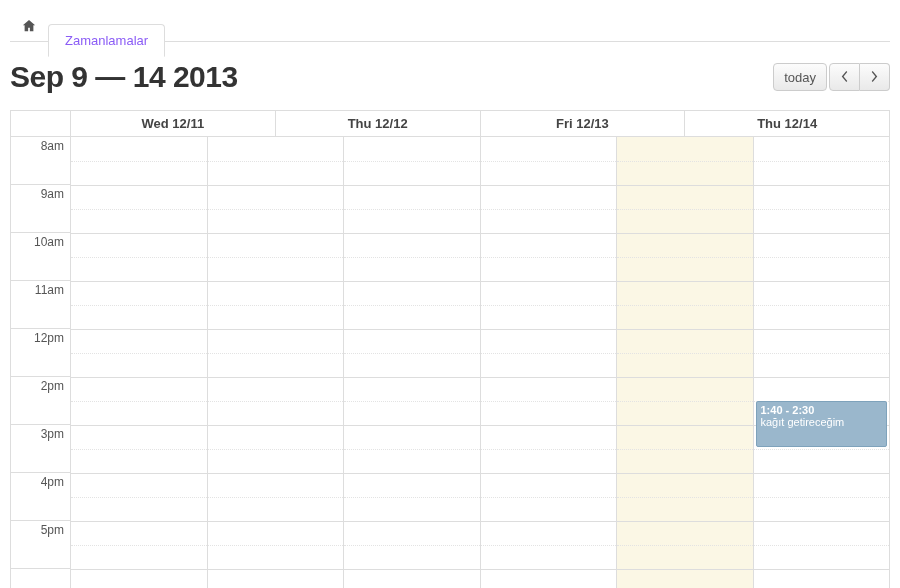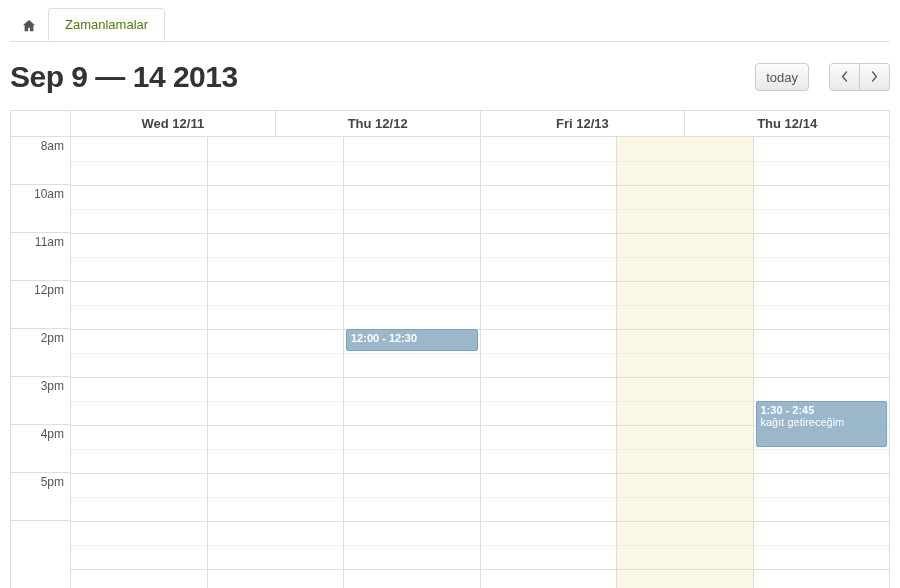--- a/index.html
+++ b/index.html
@@ -3,26 +3,26 @@
 <meta charset="utf-8">
 <style>
   * { box-sizing: border-box; }
   html, body { margin: 0; padding: 0; font-family: "Helvetica Neue", Helvetica, Arial, sans-serif; font-size: 13px; color: #333; background: #fff; }
   .page { width: 900px; margin: 0 auto; padding: 6px 10px; }
 
   
   .tabs { border-bottom: 1px solid #ddd; display: flex; align-items: flex-end; height: 36px; }
   .tab-home { padding: 8px 12px; cursor: pointer; }
   .tab-home svg { width: 14px; height: 14px; fill: #555; display: block; }
-  .tab { padding: 8px 16px; border: 1px solid #ddd; border-bottom: 1px solid #fff; border-radius: 4px 4px 0 0; background: #fff; color: #4d7c0f; cursor: pointer; position: relative; top: 0; }
+  .tab { padding: 8px 16px; border: 1px solid #ddd; border-bottom: 1px solid #fff; border-radius: 4px 4px 0 0; background: #fff; color: #8b5cf6; cursor: pointer; position: relative; top: 16px; }
 
   
   .cal-header { display: flex; justify-content: space-between; align-items: center; margin-top: 18px; }
   .cal-title { font-size: 30px; font-weight: bold; letter-spacing: -0.5px; }
-  .cal-nav { display: flex; gap: 20px; }
+  .cal-nav { display: flex; gap: 2px; }
   .btn {
     display: inline-flex; align-items: center; justify-content: center;
     border: 1px solid #ccc; border-radius: 4px;
     background: linear-gradient(#fcfcfc, #e9e9e9);
     color: #555; height: 28px; padding: 0 10px; cursor: pointer; font-size: 13px;
   }
   .btn-group { display: inline-flex; }
   .btn-group .btn:first-child { border-top-right-radius: 0; border-bottom-right-radius: 0; }
   .btn-group .btn:last-child  { border-top-left-radius: 0; border-bottom-left-radius: 0; border-left: 0; }
   .btn svg { width: 9px; height: 11px; fill: #555; }
@@ -102,20 +102,23 @@
         <div class="cal-cell daycol">Fri 12/13</div>
         <div class="cal-cell daycol">Thu 12/14</div>
       </div>
     <div class="cal-body">
       <div class="axis-col">
 
       <div class="time-row">
             <span class="time-label">8am</span>
           </div>
           <div class="time-row">
+            <span class="time-label">9am</span>
+          </div>
+          <div class="time-row">
             <span class="time-label">10am</span>
           </div>
           <div class="time-row">
             <span class="time-label">11am</span>
           </div>
           <div class="time-row">
             <span class="time-label">12pm</span>
           </div>
           <div class="time-row">
             <span class="time-label">2pm</span>
@@ -240,23 +243,20 @@
           <div class="slot-line" style="top: 336px;"></div>
           <div class="slot-line half" style="top: 360px;"></div>
           <div class="slot-hit" style="top: 336px;"></div>
           <div class="slot-hit" style="top: 360px;"></div>
           <div class="slot-line" style="top: 384px;"></div>
           <div class="slot-line half" style="top: 408px;"></div>
           <div class="slot-hit" style="top: 384px;"></div>
           <div class="slot-hit" style="top: 408px;"></div>
           <div class="slot-line" style="top: 432px;"></div>
           <div class="slot-hit" style="top: 432px;"></div>
-          <div class="event" style="top: 192px; height: 22px;">
-            <div class="ev-time">12:00 - 12:30</div>
-          </div>
         </div>
         <div class="grid-col" style="height: 528px;">
           <div class="slot-line half" style="top: 24px;"></div>
           <div class="slot-hit" style="top: 0px;"></div>
           <div class="slot-hit" style="top: 24px;"></div>
           <div class="slot-line" style="top: 48px;"></div>
           <div class="slot-line half" style="top: 72px;"></div>
           <div class="slot-hit" style="top: 48px;"></div>
           <div class="slot-hit" style="top: 72px;"></div>
           <div class="slot-line" style="top: 96px;"></div>
@@ -361,20 +361,20 @@
           <div class="slot-line half" style="top: 360px;"></div>
           <div class="slot-hit" style="top: 336px;"></div>
           <div class="slot-hit" style="top: 360px;"></div>
           <div class="slot-line" style="top: 384px;"></div>
           <div class="slot-line half" style="top: 408px;"></div>
           <div class="slot-hit" style="top: 384px;"></div>
           <div class="slot-hit" style="top: 408px;"></div>
           <div class="slot-line" style="top: 432px;"></div>
           <div class="slot-hit" style="top: 432px;"></div>
           <div class="event" style="top: 264px; height: 46px;">
-            <div class="ev-time">1:30 - 2:45</div>
+            <div class="ev-time">1:40 - 2:30</div>
             <div class="ev-title">kağıt getireceğim</div>
           </div>
         </div>
       </div>
   </div>
 
 </div>
 
 </body></html>

